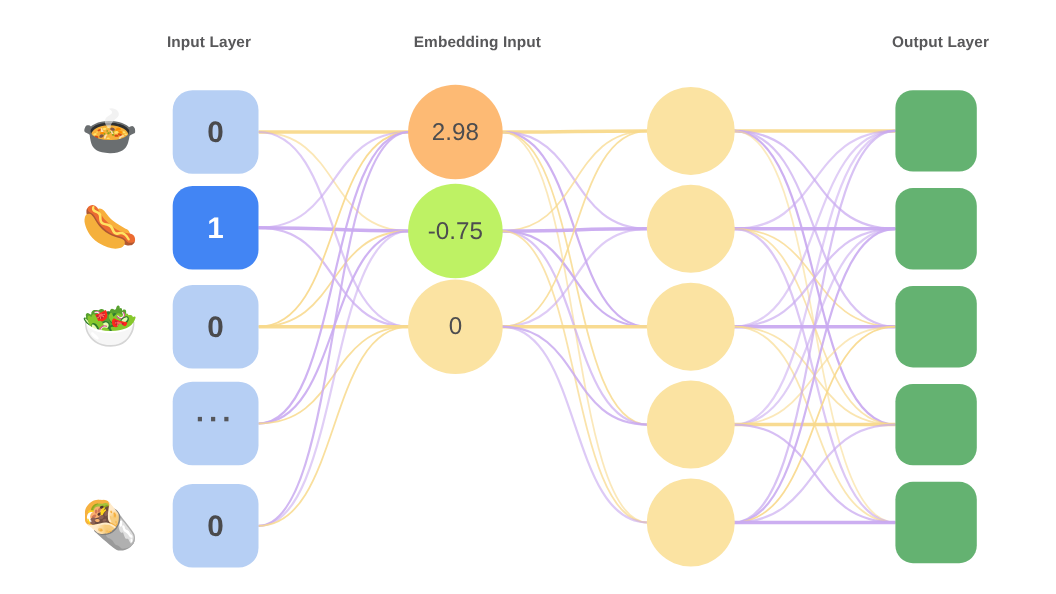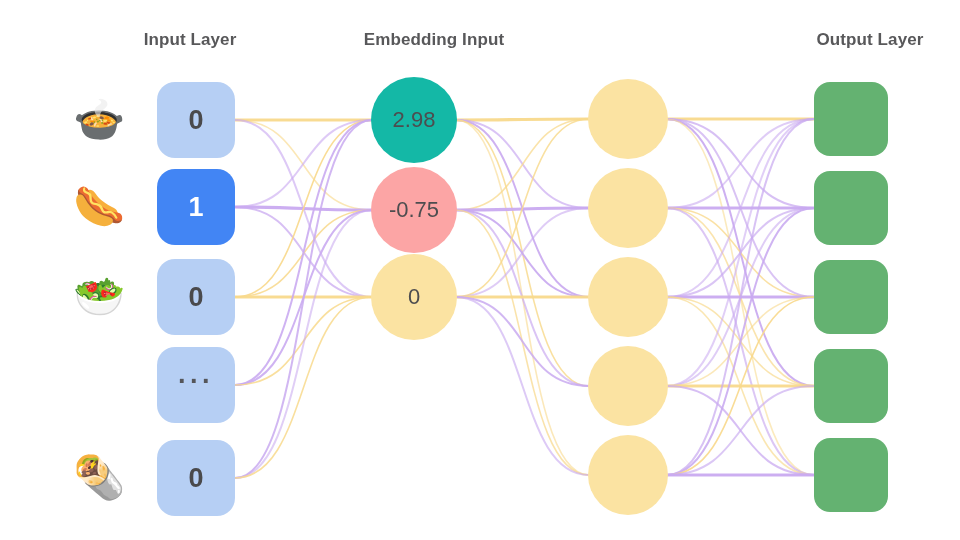--- a/index.html
+++ b/index.html
@@ -21,21 +21,21 @@
   #edges {
     position: absolute;
     left: 0;
     top: 0;
     width: 960px;
     height: 540px;
     pointer-events: none;
   }
   .layer-title {
     position: absolute;
-    font-size: 17px;
+    font-size: 14px;
     font-weight: bold;
     color: #58585a;
     letter-spacing: 0.1px;
     white-space: nowrap;
     transform: translateX(-50%);
   }
   .emoji-icon {
     position: absolute;
     font-size: 42px;
     line-height: 1;
@@ -158,38 +158,38 @@
       <path d="M667,475 C747.85,475 733.15,119 814,119" stroke="#c9aaf0" stroke-width="2" fill="none" opacity="0.7132000000000001"></path>
       <path d="M667,475 C747.85,475 733.15,208 814,208" stroke="#c9aaf0" stroke-width="2" fill="none" opacity="0.8828"></path>
       <path d="M667,475 C747.85,475 733.15,297 814,297" stroke="#f8d98c" stroke-width="1.6" fill="none" opacity="0.9084000000000001"></path>
       <path d="M667,475 C747.85,475 733.15,386 814,386" stroke="#c9aaf0" stroke-width="2" fill="none" opacity="0.662"></path>
       <path d="M667,475 C747.85,475 733.15,475 814,475" stroke="#c9aaf0" stroke-width="3.2" fill="none" opacity="0.95"></path>
     </svg>
 
   <div id="titles-host">
       <div class="layer-title" style="left: 190px; top: 30px; color: rgb(88, 88, 90);">Input Layer</div>
       <div class="layer-title" style="left: 434px; top: 30px; color: rgb(88, 88, 90);">Embedding Input</div>
-      <div class="layer-title" style="left: 855px; top: 30px; color: rgb(88, 88, 90); margin-left: 15px;">Output Layer</div>
+      <div class="layer-title" style="left: 855px; top: 30px; color: rgb(88, 88, 90);">Output Layer</div>
     </div>
   <div id="icons-host">
       <div class="emoji-icon" style="left: 100px; top: 120px;">🍲</div>
       <div class="emoji-icon" style="left: 100px; top: 207px;">🌭</div>
       <div class="emoji-icon" style="left: 100px; top: 297px;">🥗</div>
       <div class="emoji-icon" style="left: 100px; top: 478px;">🌯</div>
     </div>
   <div id="input-host">
       <div class="input-node" style="left: 196px; top: 120px; background: rgb(182, 207, 244);">0</div>
       <div class="input-node active" style="left: 196px; top: 207px; background: rgb(66, 133, 244);">1</div>
       <div class="input-node" style="left: 196px; top: 297px; background: rgb(182, 207, 244);">0</div>
       <div class="input-node ellipsis" style="left: 196px; top: 385px; background: rgb(182, 207, 244);">···</div>
       <div class="input-node" style="left: 196px; top: 478px; background: rgb(182, 207, 244);">0</div>
     </div>
   <div id="embed-host">
-      <div class="embed-node" style="left: 414px; top: 120px; background: #14b8a6;">2.98</div>
-      <div class="embed-node" style="left: 414px; top: 210px; background: #fca5a5;">-0.75</div>
+      <div class="embed-node" style="left: 414px; top: 120px; background: #fdba74;">2.98</div>
+      <div class="embed-node" style="left: 414px; top: 210px; background: #bef264;">-0.75</div>
       <div class="embed-node" style="left: 414px; top: 297px; background: rgb(251, 227, 162);">0</div>
     </div>
   <div id="hidden-host">
       <div class="hidden-node" style="left: 628px; top: 119px; background: rgb(251, 227, 162);"></div>
       <div class="hidden-node" style="left: 628px; top: 208px; background: rgb(251, 227, 162);"></div>
       <div class="hidden-node" style="left: 628px; top: 297px; background: rgb(251, 227, 162);"></div>
       <div class="hidden-node" style="left: 628px; top: 386px; background: rgb(251, 227, 162);"></div>
       <div class="hidden-node" style="left: 628px; top: 475px; background: rgb(251, 227, 162);"></div>
     </div>
   <div id="output-host">

